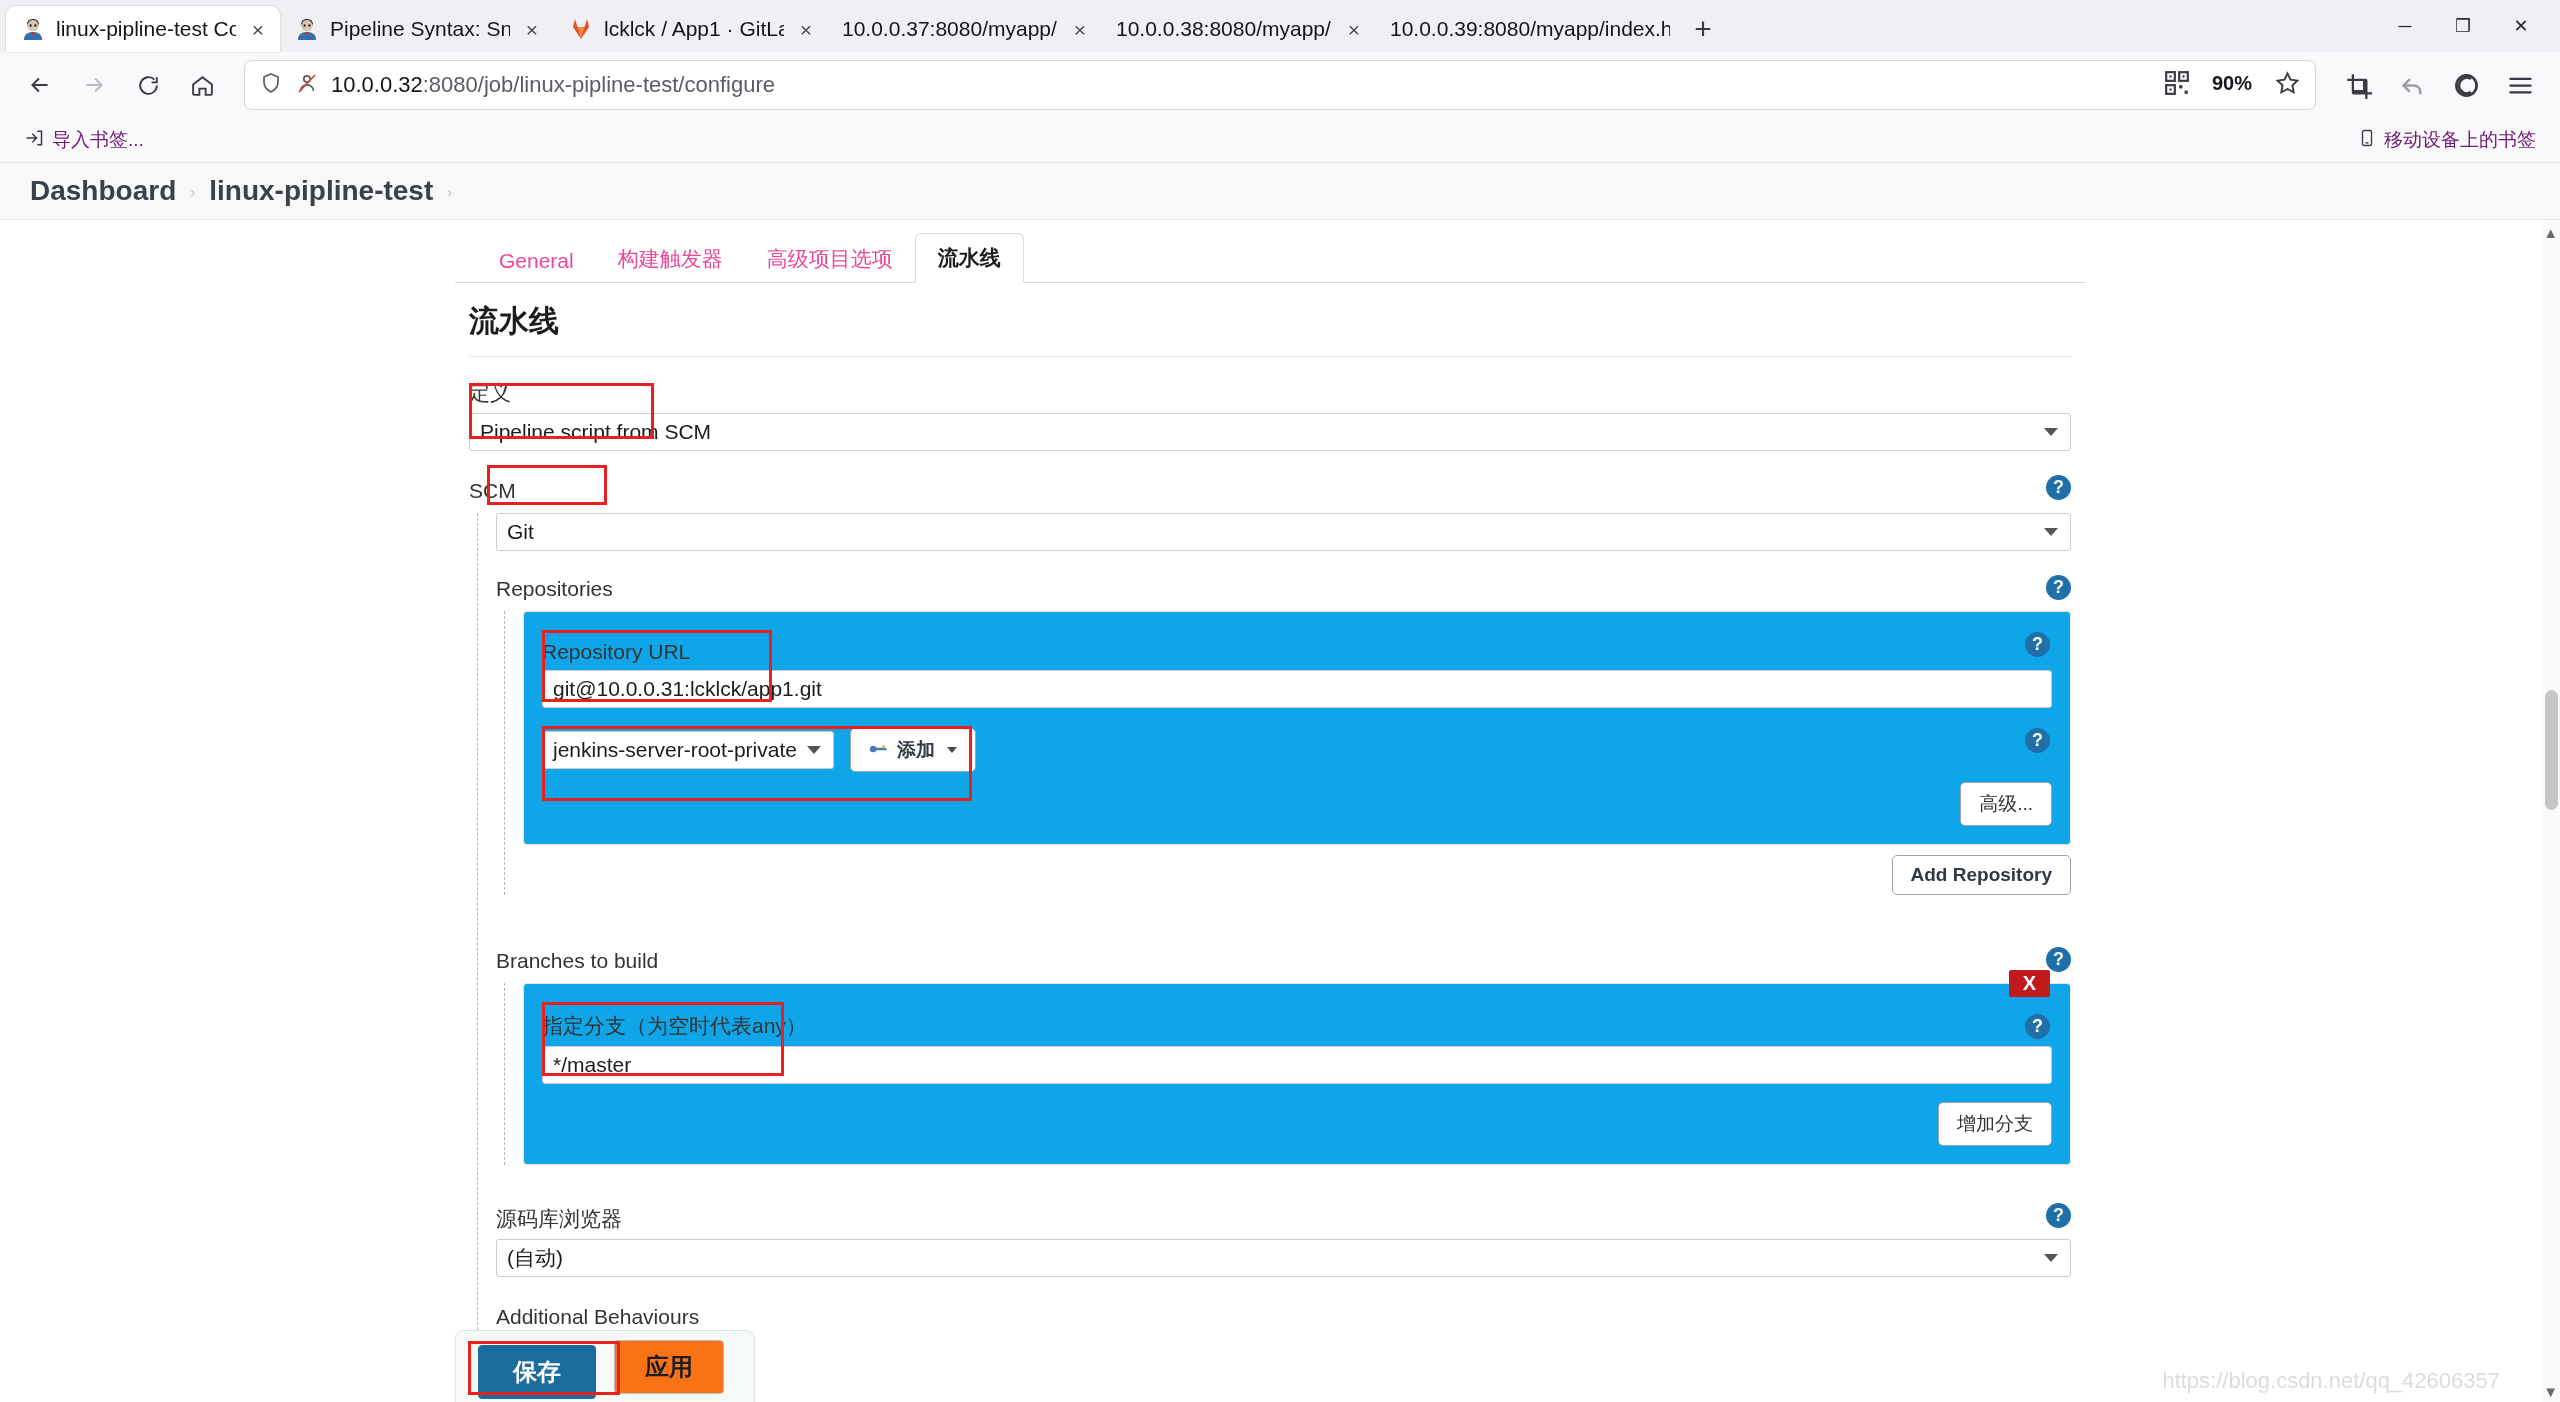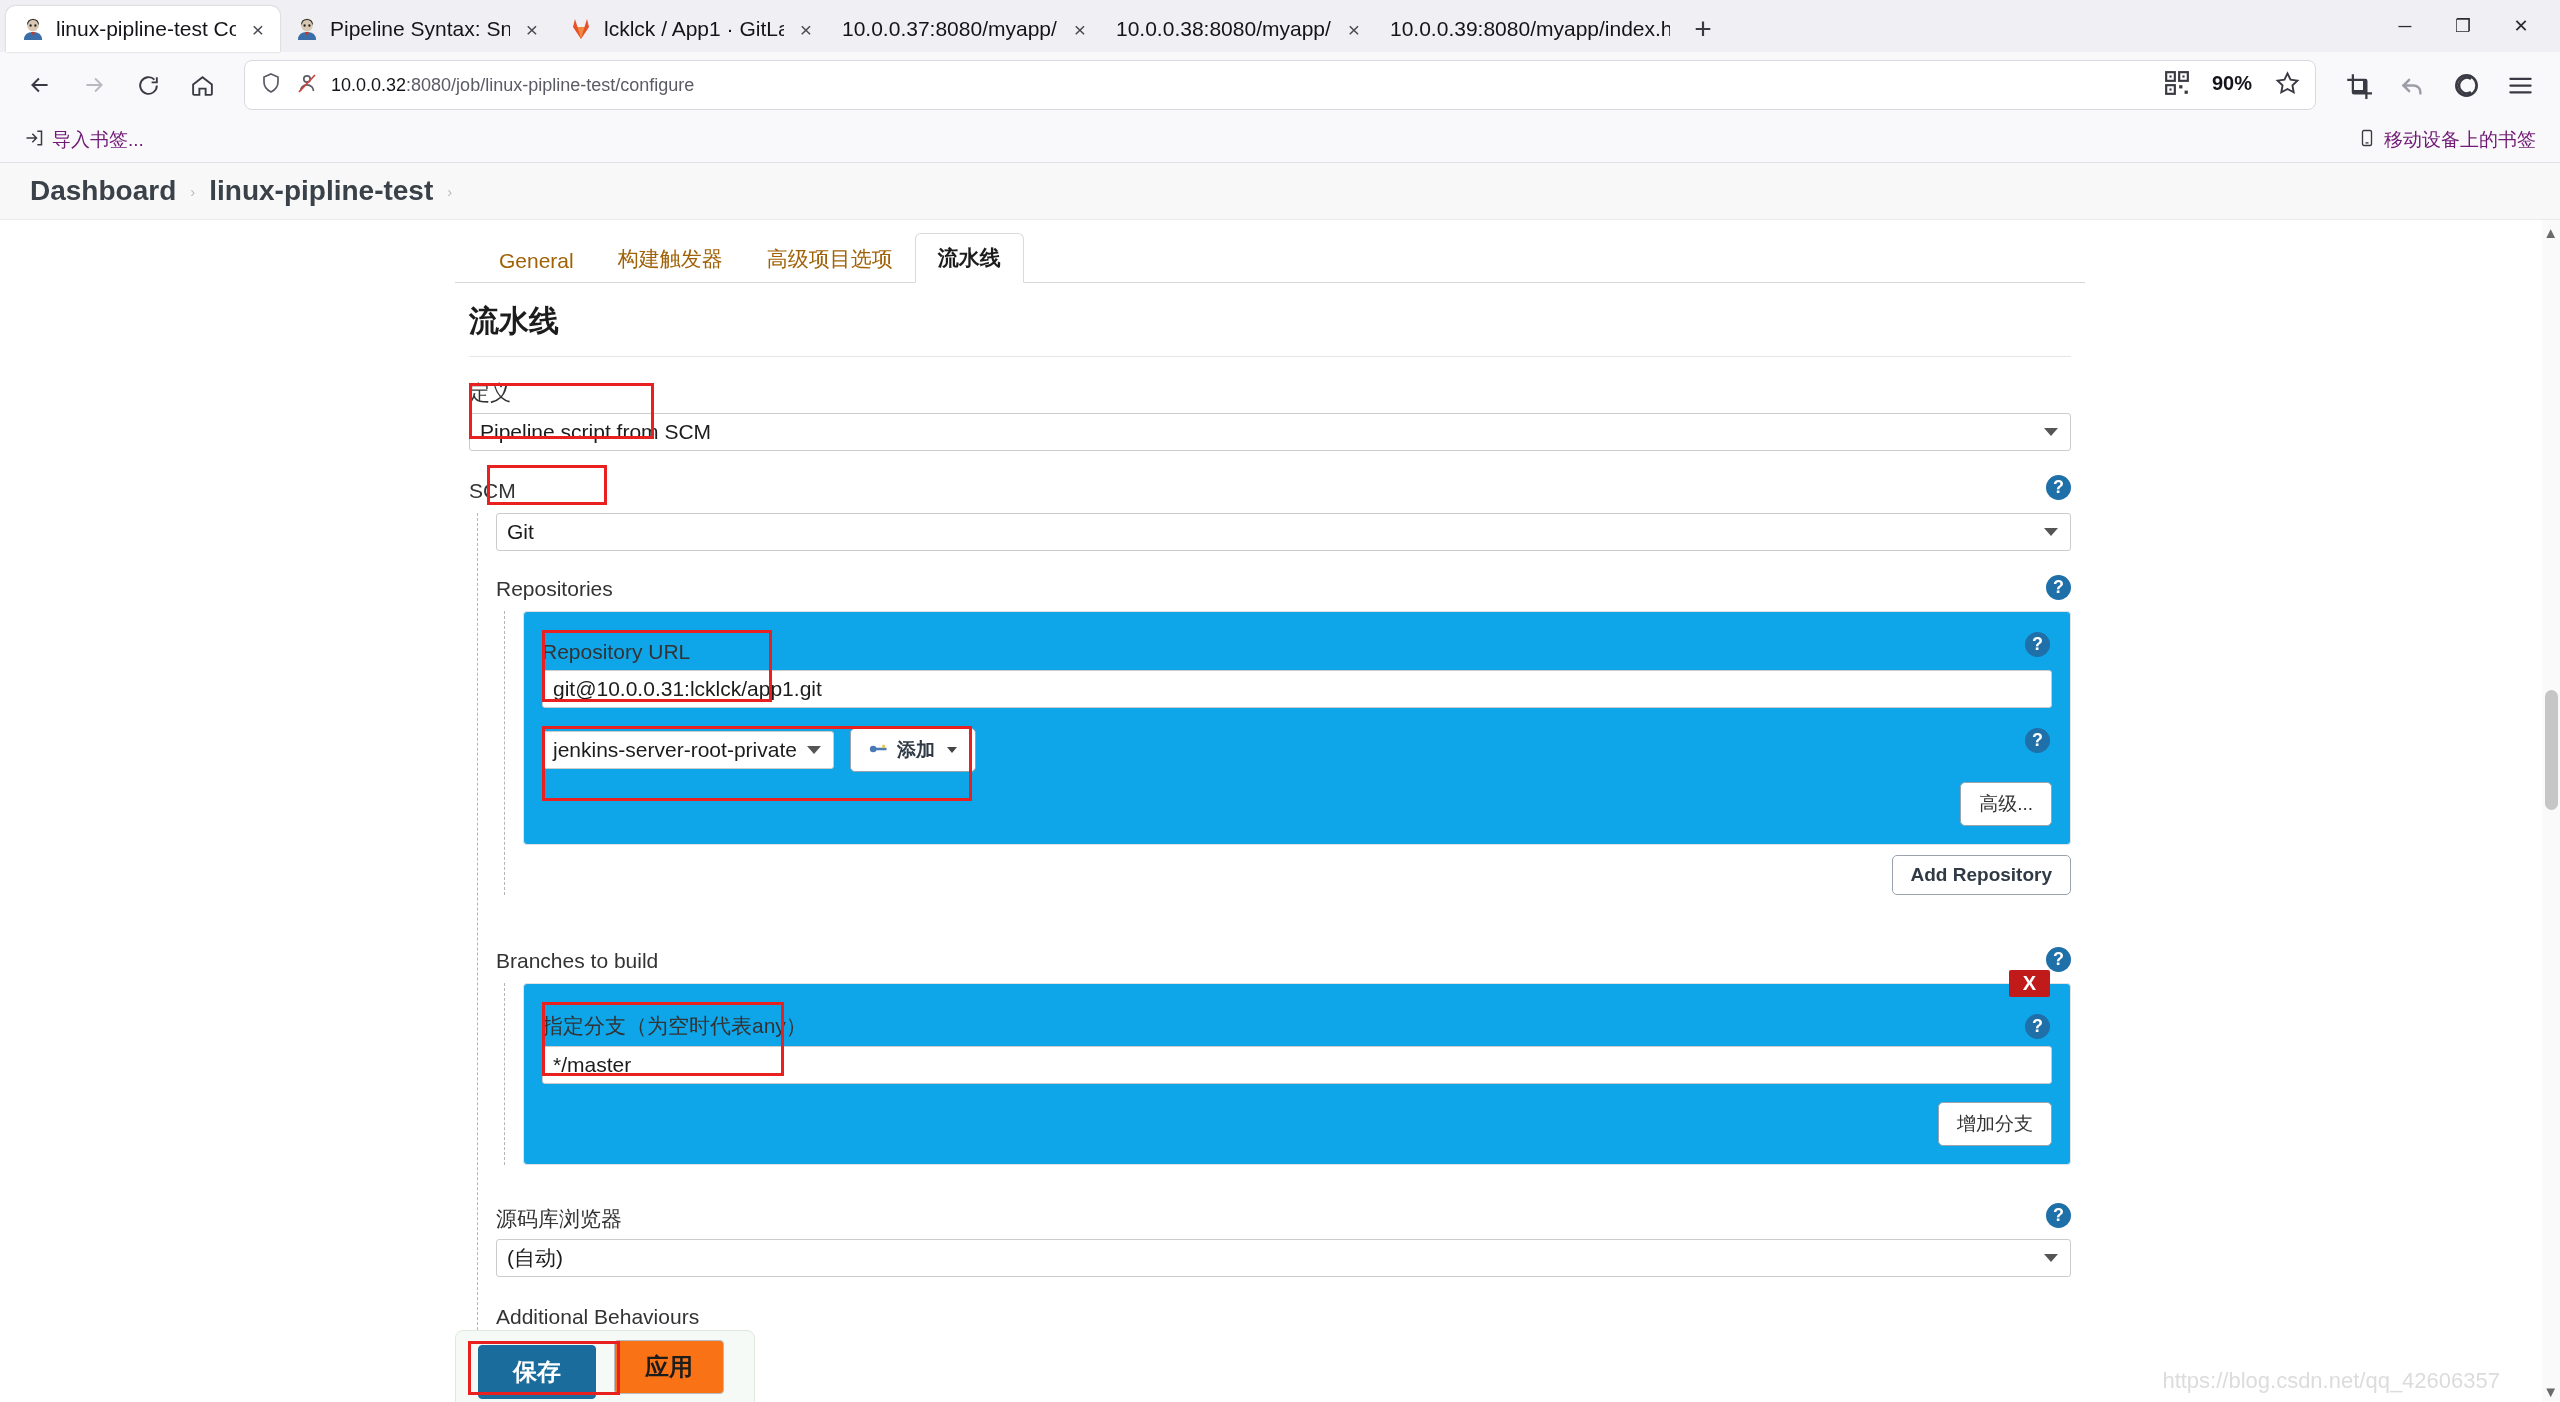--- a/index.html
+++ b/index.html
@@ -23,21 +23,21 @@
   .newtab{width:46px;height:46px;display:flex;align-items:center;justify-content:center;
           font-size:30px;color:#3a3a44;font-weight:300;}
   .winctl{position:absolute;right:10px;top:8px;display:flex;gap:0;}
   .winctl div{width:58px;height:36px;display:flex;align-items:center;justify-content:center;
               color:#2b2b33;font-size:18px;}
 
   .navbar{height:66px;background:#f9f9fb;display:flex;align-items:center;padding:0 16px;gap:6px;}
   .navicon{width:48px;height:48px;border-radius:6px;display:flex;align-items:center;justify-content:center;}
   .urlbar{flex:1;height:48px;background:#ffffff;border:1px solid #d8d8e0;border-radius:8px;
           display:flex;align-items:center;padding:0 14px;gap:12px;margin:0 12px;}
-  .urltext{font-size:18px;color:#5b5b66;white-space:nowrap;}
+  .urltext{font-size:22px;color:#5b5b66;white-space:nowrap;}
   .urltext b{color:#15141a;font-weight:400;}
   .urlright{display:flex;align-items:flex-start;gap:14px;font-weight:bold;}
   .zoombadge{font-size:20px;color:#15141a;background:#fff;border-radius:4px;padding:2px 8px;}
 
   .bookmarkbar{height:44px;background:#f9f9fb;border-bottom:1px solid #e2e2e8;
                display:flex;align-items:center;padding:0 16px;}
   .bm{display:flex;align-items:center;gap:8px;font-size:19px;color:#701a75;padding:3px 8px;border-radius:5px;}
 
   
   .page{flex:1;background:#ffffff;position:relative;overflow:hidden;}
@@ -46,21 +46,21 @@
   .crumb{font-size:28px;font-weight:bold;color:#4a4f57;}
   .crumb.link{color:#3a4149;}
   .crumbsep{color:#b9bcc0;font-size:15px;}
 
   .content{position:relative;height:calc(1402px - 52px - 66px - 44px - 56px);}
 
   .formwrap{position:absolute;left:455px;top:12px;width:1630px;}
 
   
   .jtabs{display:flex;align-items:flex-end;height:50px;border-bottom:1px solid #d9d9d9;padding-left:22px;}
-  .jtab{font-size:21px;color:#a16207;padding:10px 22px;margin-bottom:-1px;}
+  .jtab{font-size:21px;color:#ec4899;padding:10px 22px;margin-bottom:-1px;}
   .jtab.active{background:#fff;border:1px solid #d9d9d9;border-bottom:1px solid #fff;
                border-radius:6px 6px 0 0;color:#1c1c1c;font-weight:bold;}
 
   .sectiontitle{font-size:30px;font-weight:bold;color:#1c1c1c;padding:18px 0 14px 0;
                 border-bottom:1px solid #e6e6e6;margin-bottom:0;}
 
   .row{position:relative;padding:6px 0 0 0;}
   .lbl{font-size:21px;color:#333;padding:8px 0 6px 0;display:block;}
   .ctl{width:100%;height:38px;border:1px solid #ccc;border-radius:3px;background:#fff;
        font-size:21px;color:#1c1c1c;display:flex;align-items:center;padding:0 10px;box-sizing:border-box;}

